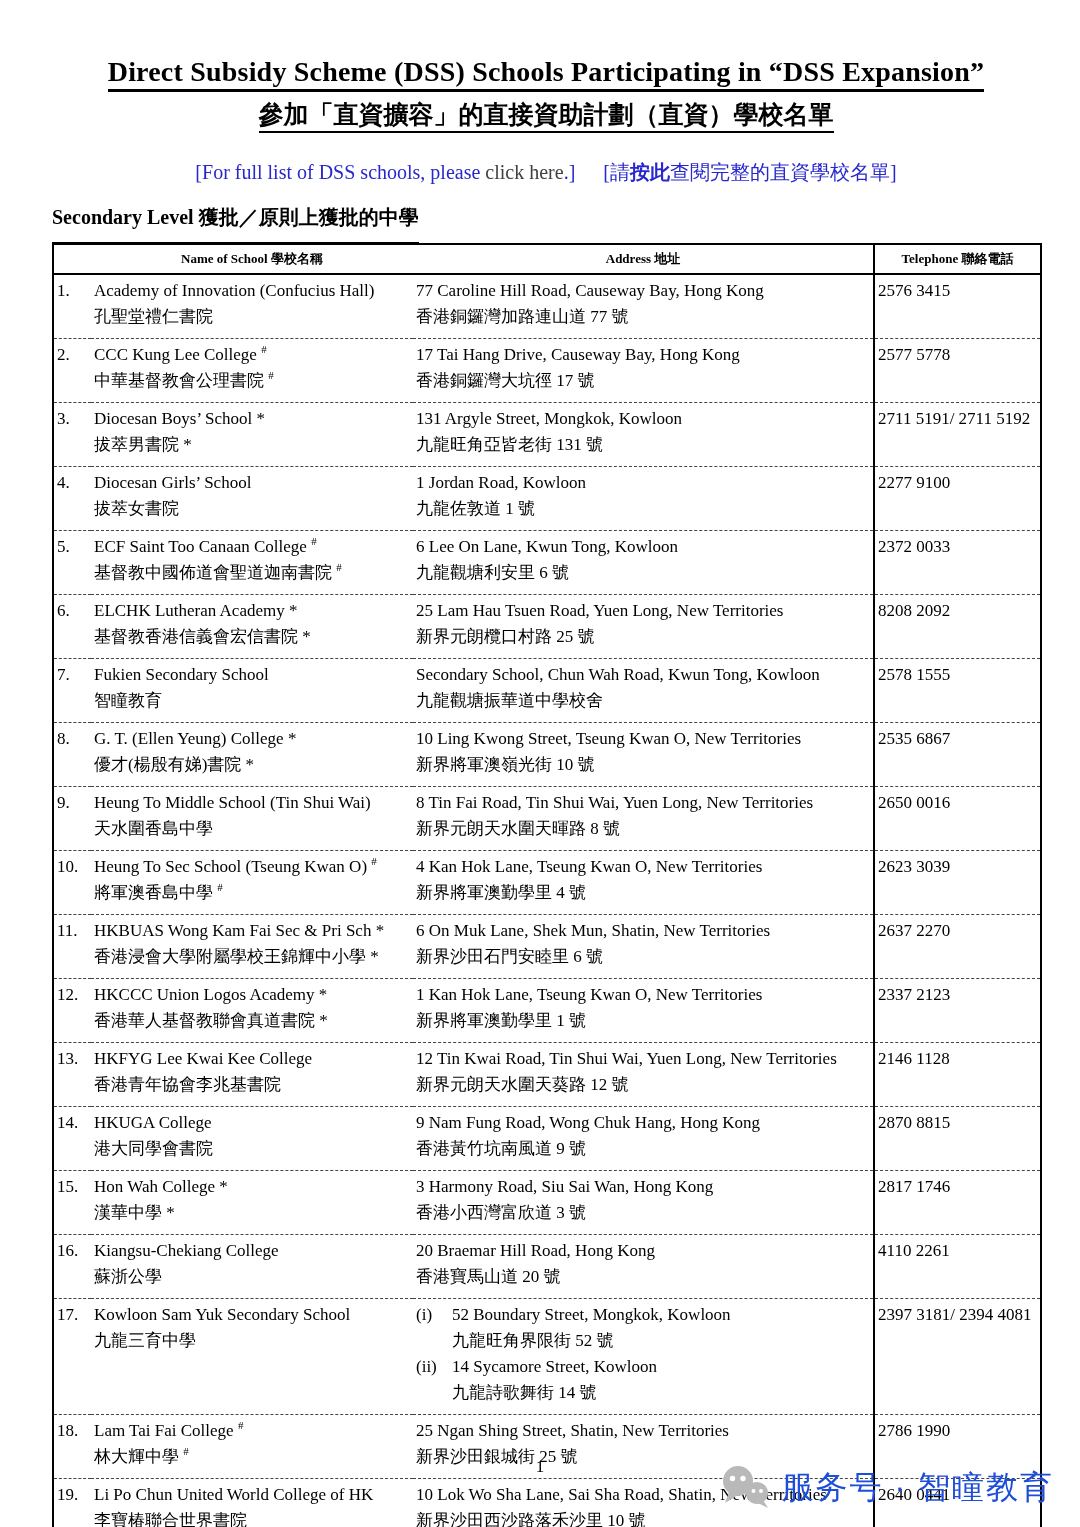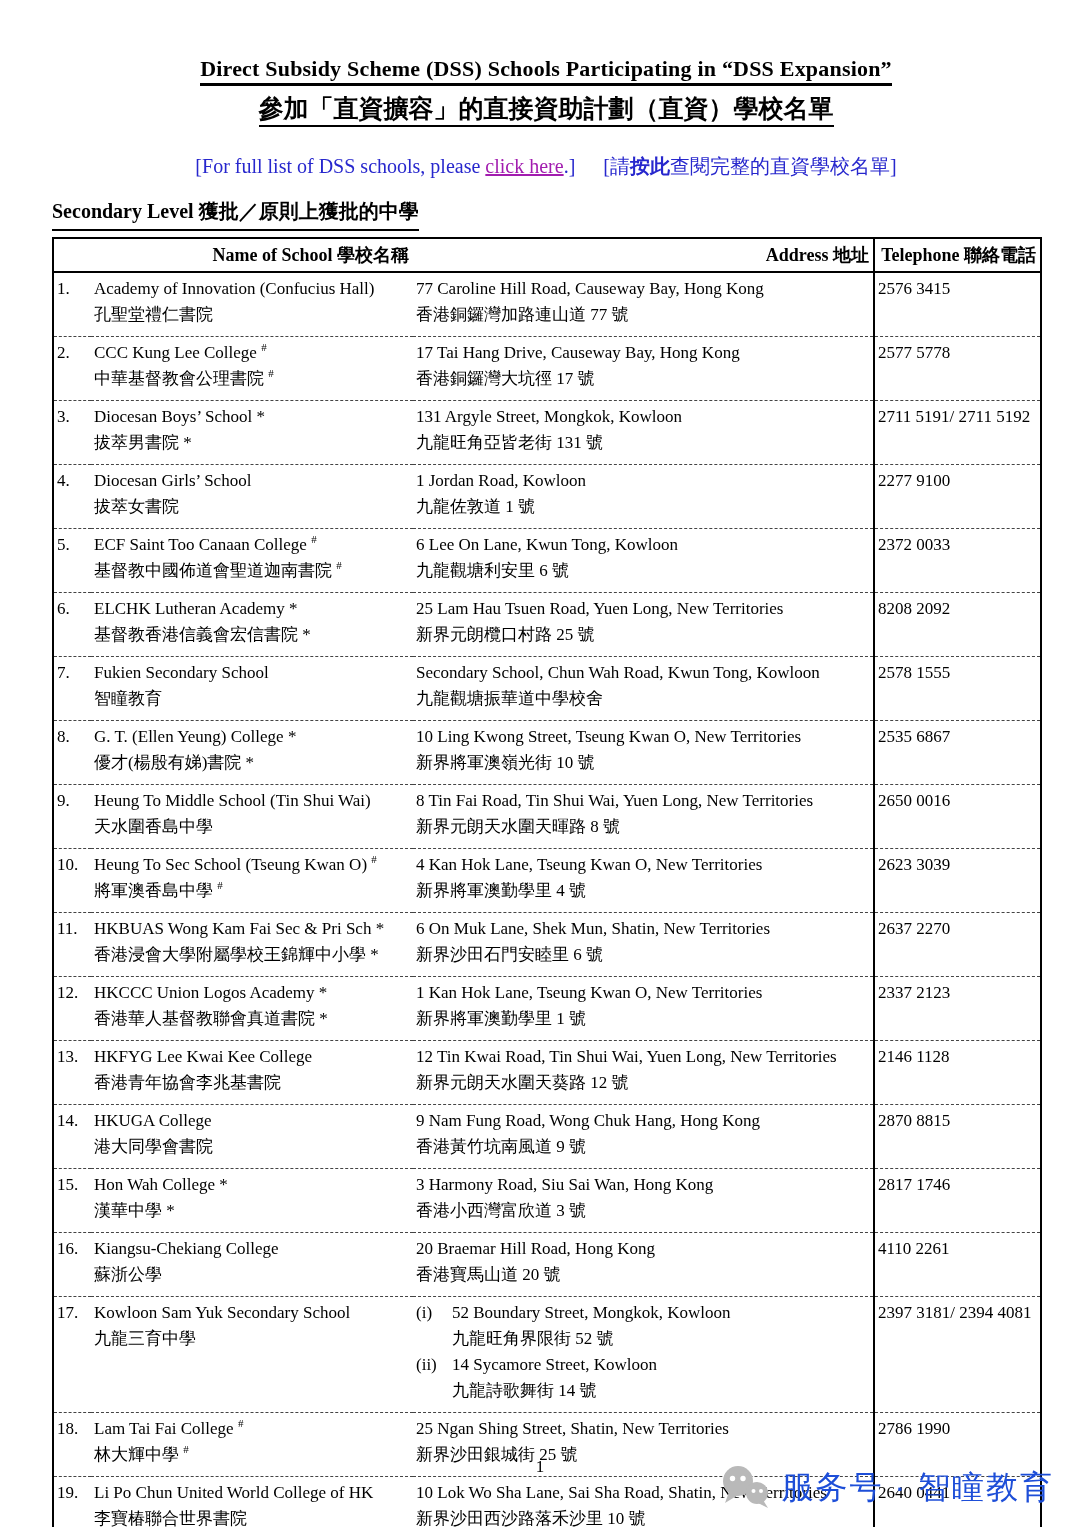--- a/index.html
+++ b/index.html
@@ -8,60 +8,60 @@
     width: 1080px; height: 1527px;
     position: relative;
     background: #ffffff;
     color: #000000;
     font-family: "Liberation Serif", "DejaVu Serif", serif;
   }
   .content { padding: 56px 40px 0 52px; }
 
   .title-en { text-align: center; margin: 0 0 10px 0; }
   .title-en span {
-    font-size: 22px; font-weight: bold;
+    font-size: 28px; font-weight: bold;
     border-bottom: 3px solid #000; padding-bottom: 2px;
     letter-spacing: 0.2px;
   }
   .title-zh { text-align: center; margin: 0 0 28px 0; }
   .title-zh span {
     font-size: 25px; font-weight: bold;
     border-bottom: 2px solid #000; padding-bottom: 3px;
   }
 
   .link-line {
     text-align: center; font-size: 20px; margin: 0 0 18px 0;
     color: #2727cd;
   }
   .link-line .zh-part { margin-left: 28px; }
   .click-here {
-    color: #a21caf; text-decoration: underline; cursor: pointer;
+    color: #404040; cursor: pointer;
   }
   .zh-link { font-weight: bold; cursor: pointer; }
 
   .section-heading { margin: 0 0 12px 0; }
   .section-heading span {
     font-size: 20px; font-weight: bold;
-    border-bottom: 2px solid #000; padding-bottom: 7px; text-align: right;
+    border-bottom: 2px solid #000; padding-bottom: 14px; text-align: right;
   }
 
   table.schools {
     border-collapse: collapse;
     width: 988px;
     table-layout: fixed;
     border: 2px solid #000;
     font-size: 17px;
   }
   table.schools col.c-no    { width: 38px;  }
   table.schools col.c-name  { width: 322px; }
   table.schools col.c-addr  { width: 461px; }
   table.schools col.c-phone { width: 167px; }
 
   table.schools th {
-    text-align: right; font-weight: bold; font-size: 18px;
+    text-align: center; font-weight: bold; font-size: 13px;
     padding: 4px 4px 4px 4px;
     border-bottom: 2px solid #000;
     height: 30px; vertical-align: middle;
   }
   table.schools th.th-name { padding-left: 41px; }
   table.schools th.th-phone, table.schools td.col-phone { border-left: 2px solid #000; }
 
   table.schools td {
     vertical-align: top;
     padding: 3px 3px 8px 3px;

